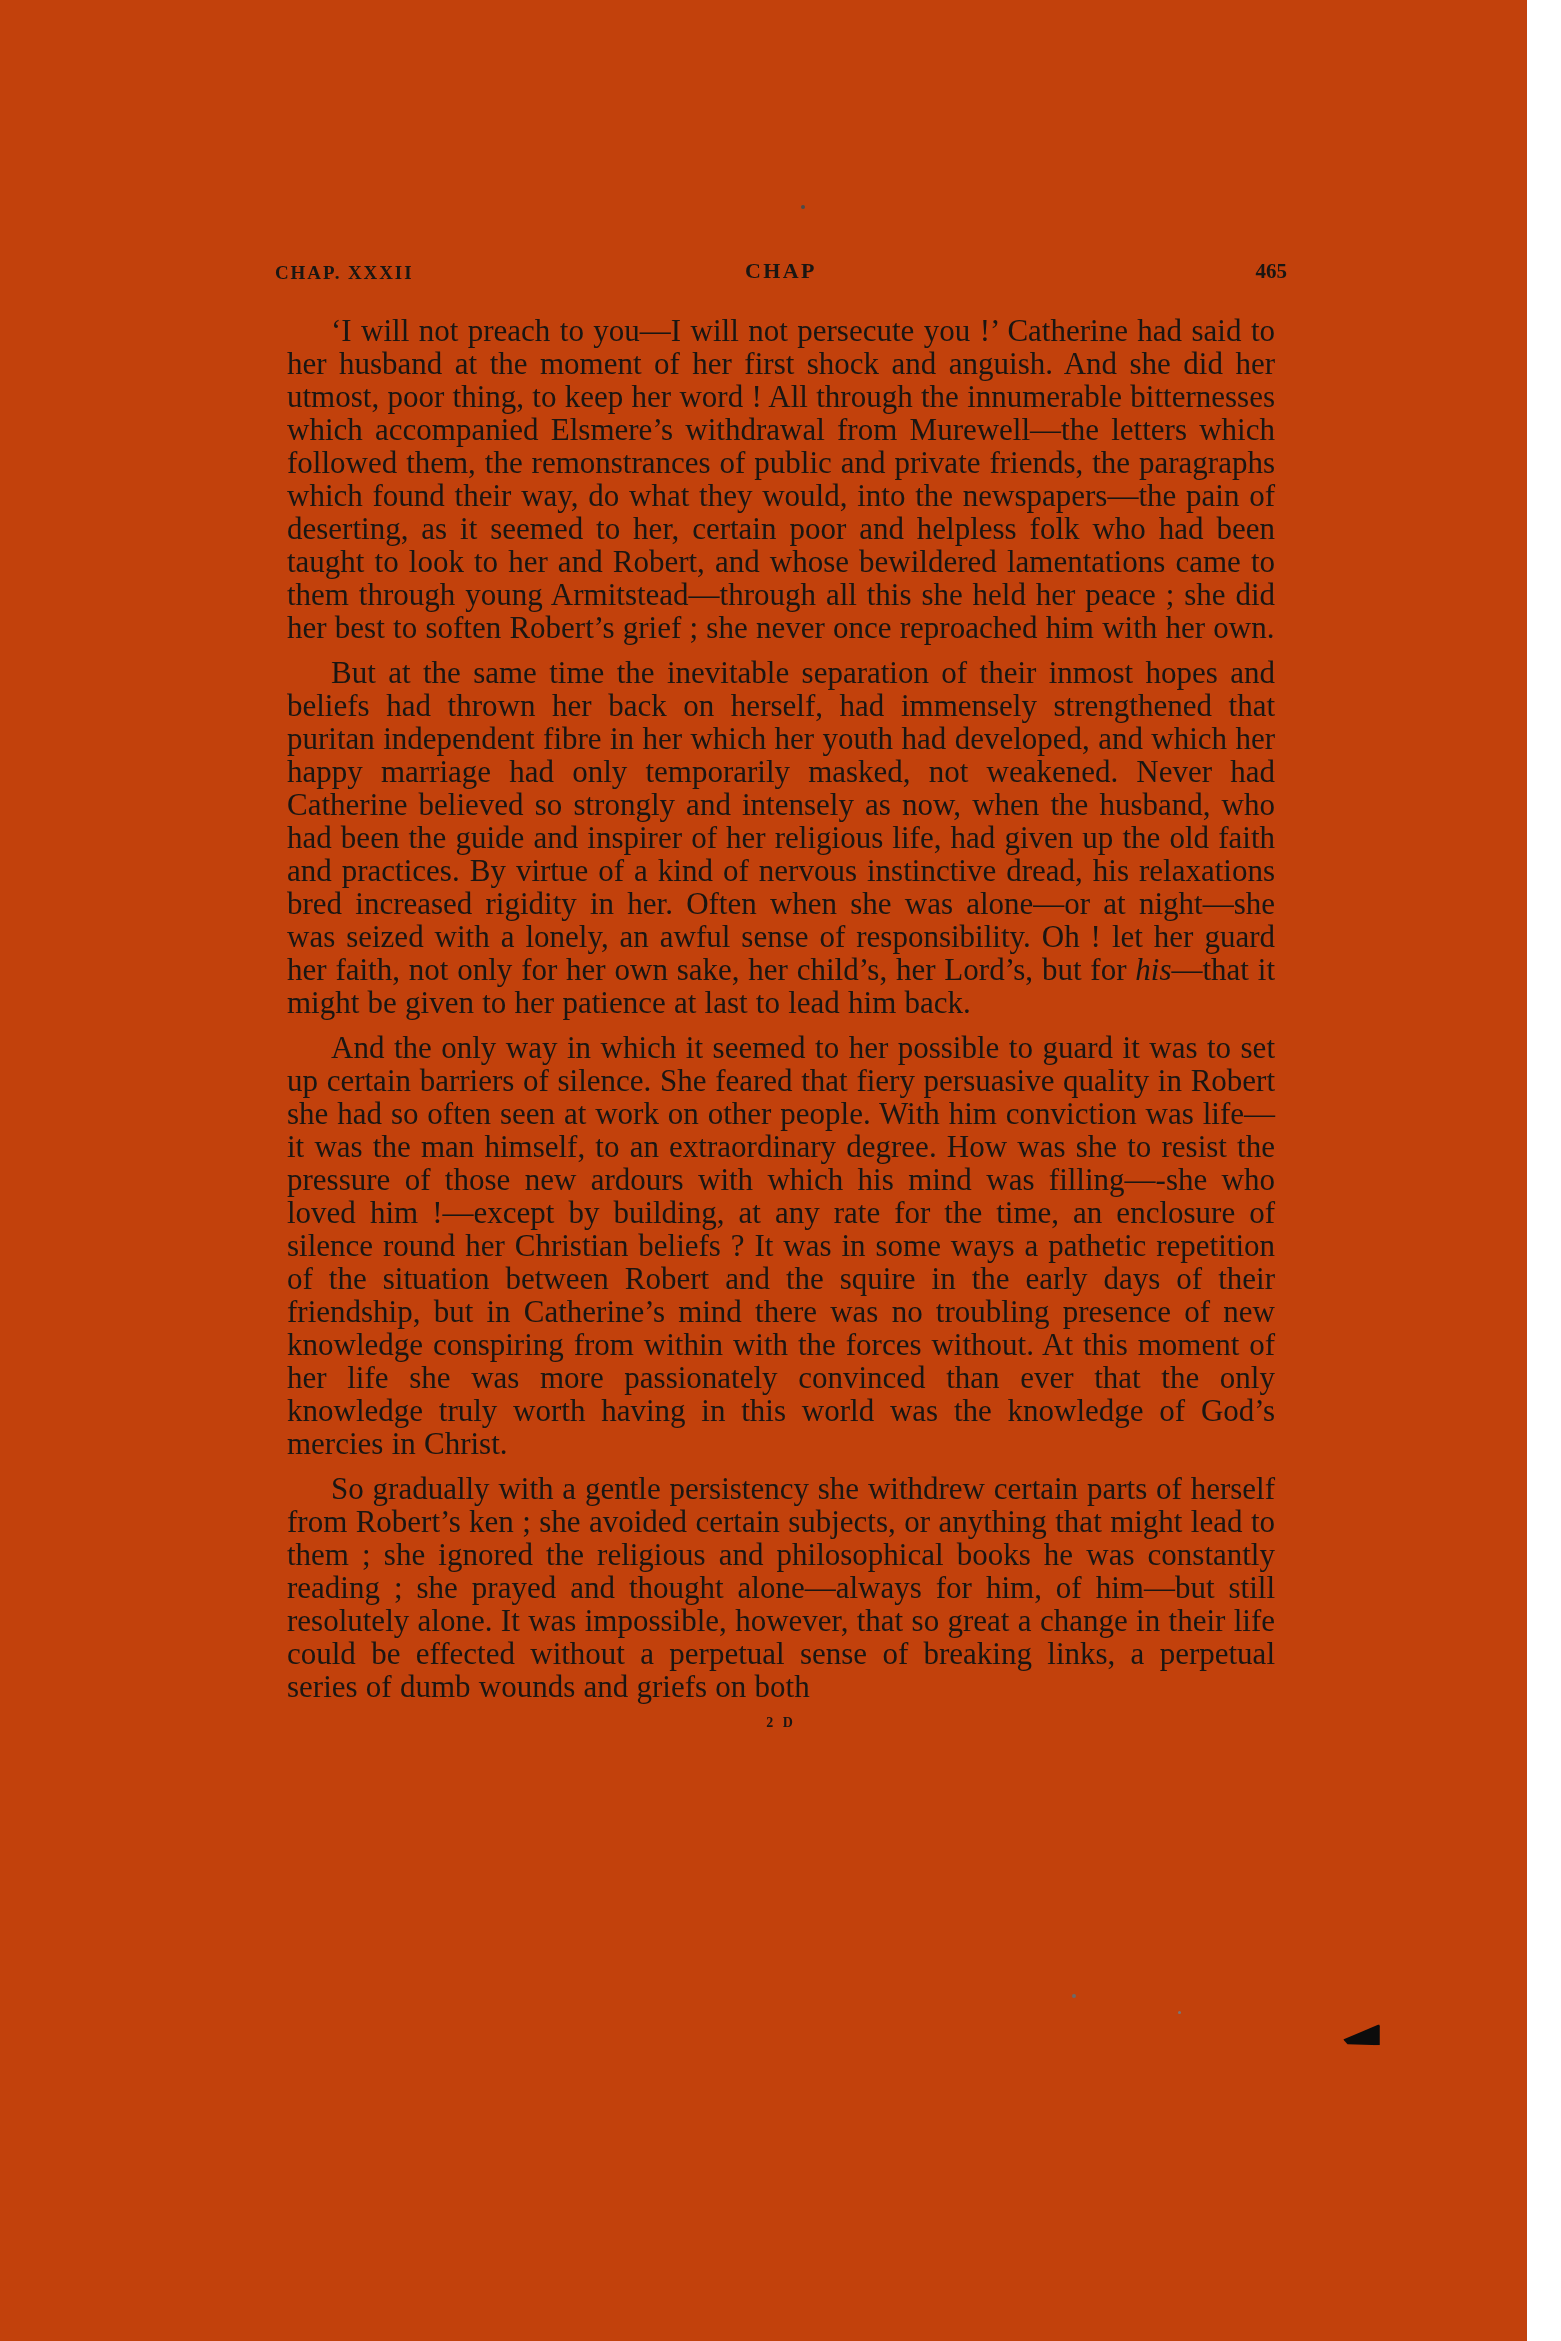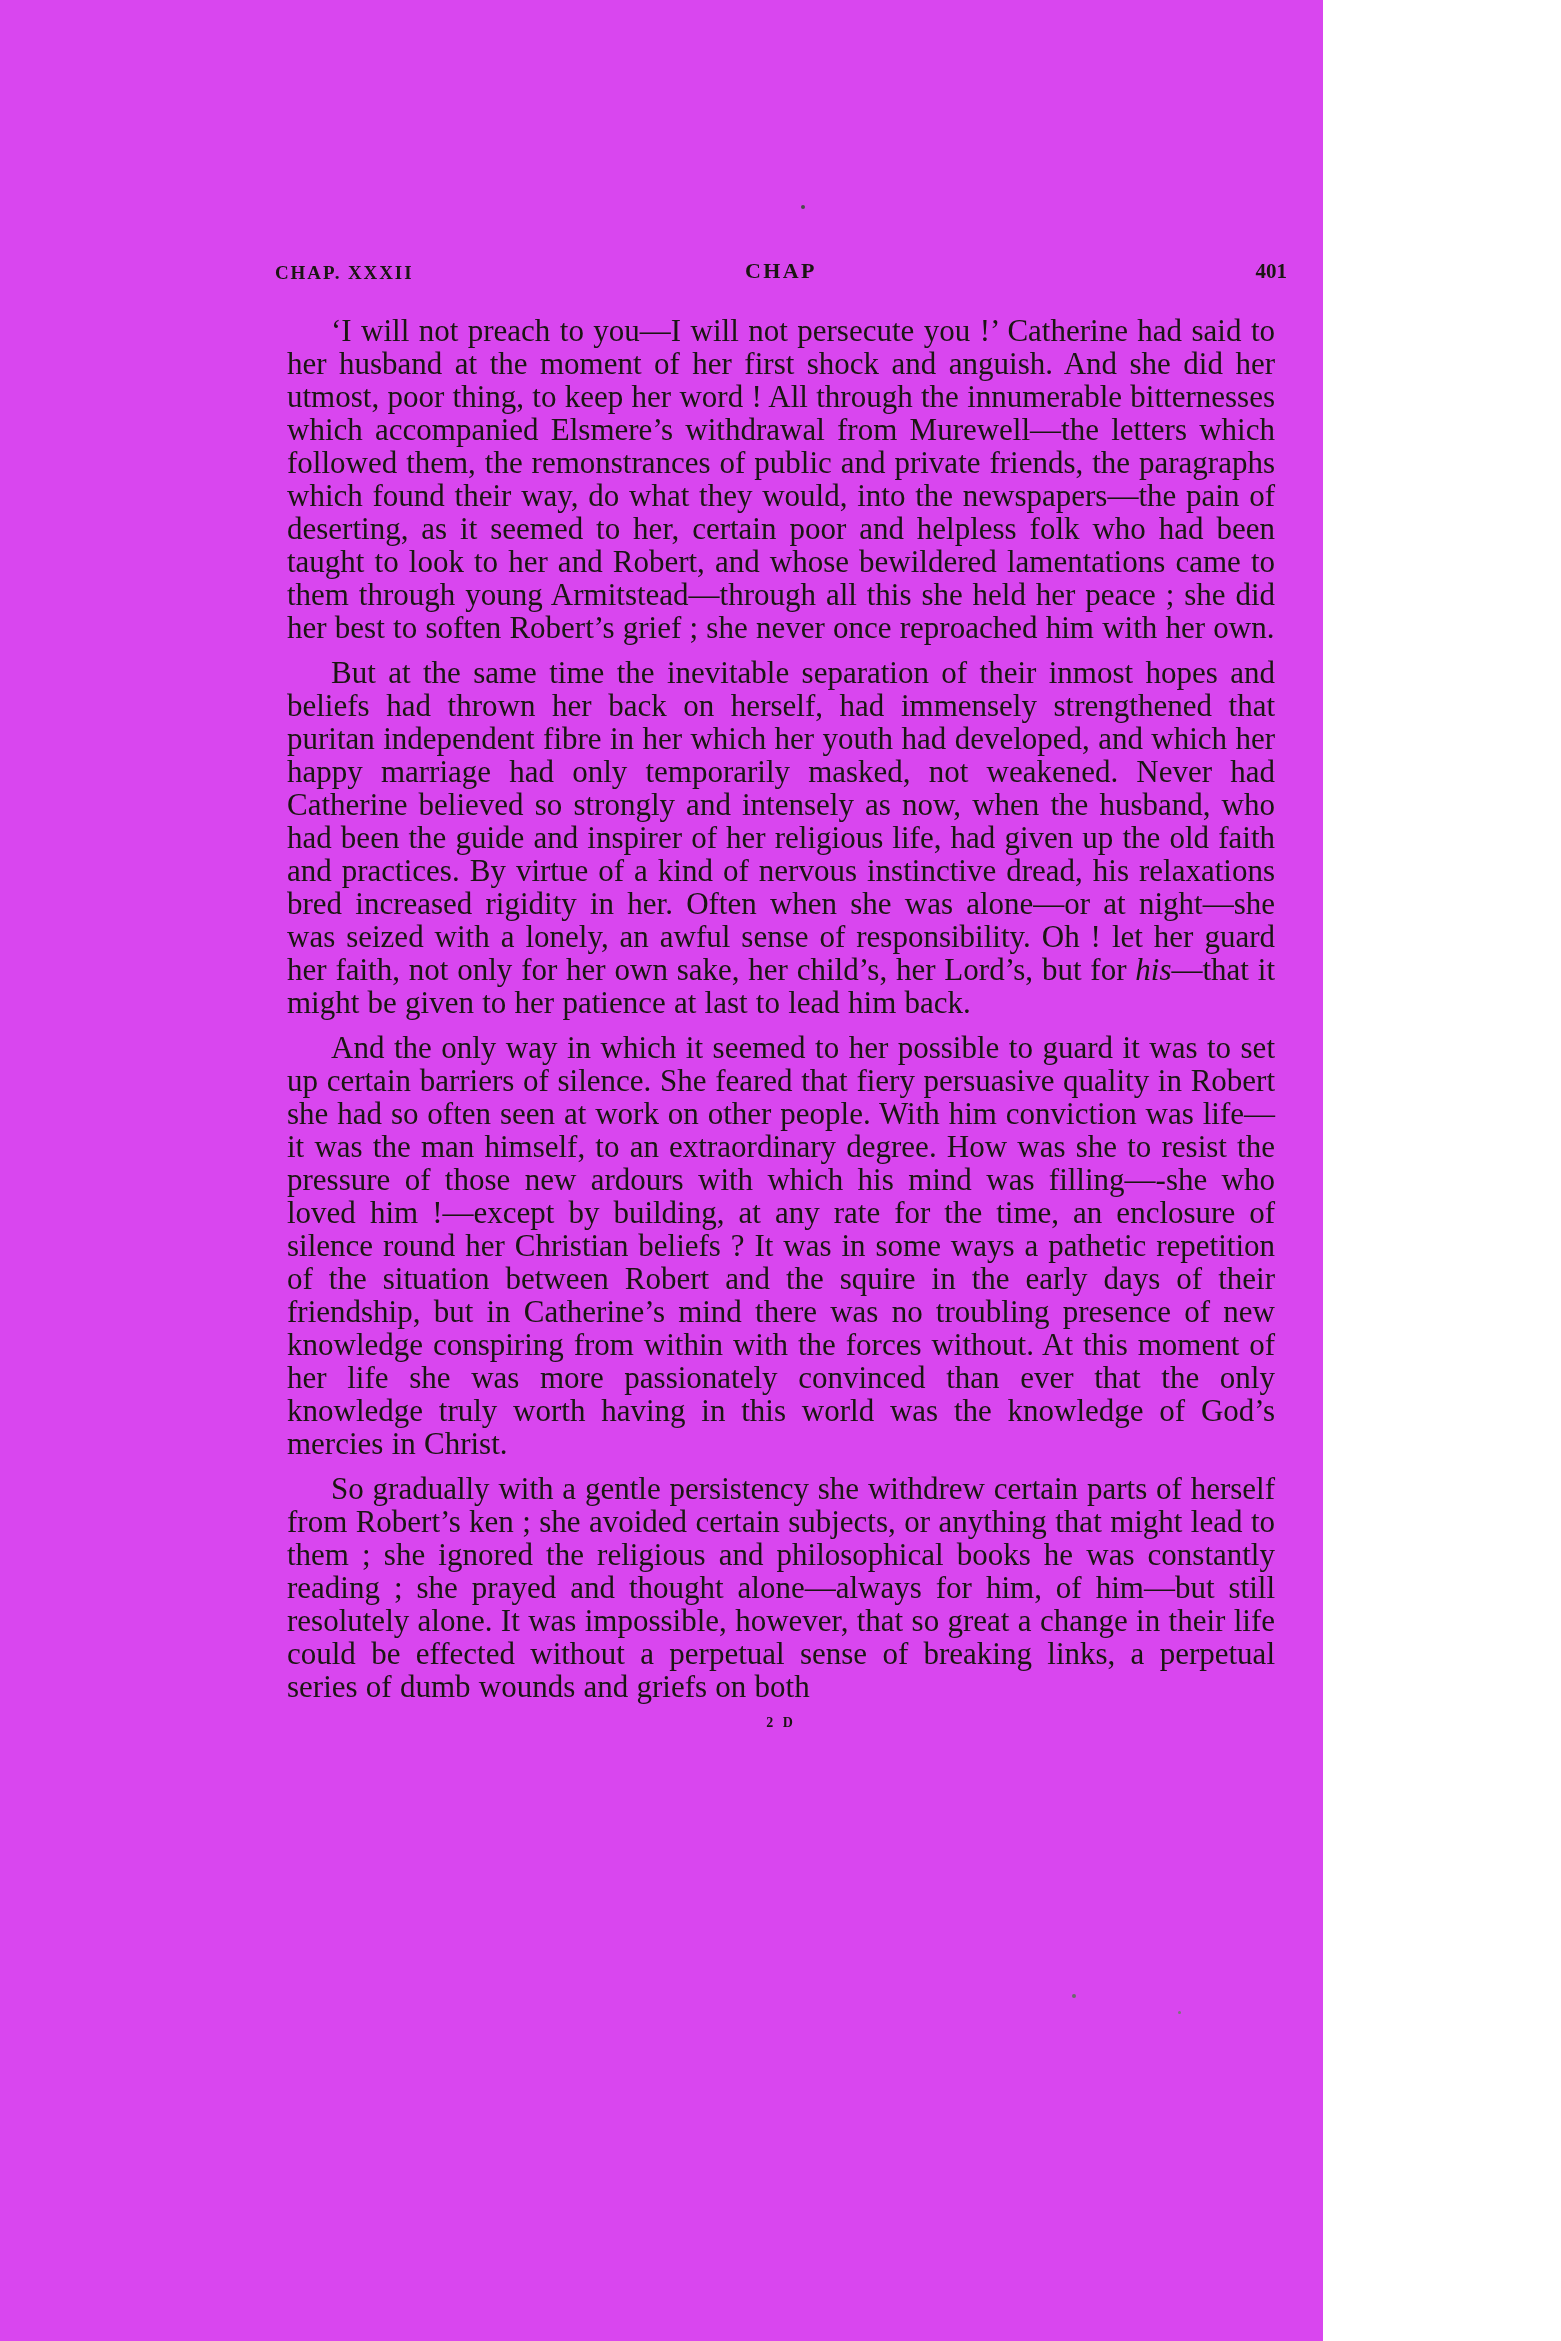--- a/index.html
+++ b/index.html
@@ -2,23 +2,23 @@
 <html style="font-size:7.7px"><head>
 <meta charset="utf-8">
 <style>
   html, body {
     margin: 0;
     padding: 0;
     background: #ffffff;
   }
   .page {
     position: relative;
-    width: 1323px;
+    width: 1527px;
     height: 2342px;
-    background: #d946ef;
+    background: #c2410c;
     color: #1a1612;
     font-family: "Liberation Serif", "DejaVu Serif", serif;
     overflow: hidden;
   }
   .column {
     position: absolute;
     left: 275px;
     top: 250px;
     width: 1012px;
   }
@@ -96,21 +96,21 @@
 
 <div class="page">
 
   <div class="speck speck-top"></div>
 
   <div class="column">
 
     <header class="page-header">
       <span class="chapter-label">CHAP. XXXII</span>
       <span class="running-title">CHAP</span>
-      <span class="page-number">401</span>
+      <span class="page-number">465</span>
     </header>
 
     <main class="page-body">
         <p><span>‘I will not preach to you—I will not persecute you&nbsp;!’ Catherine had said to her husband at the moment of her first shock and anguish. And she did her utmost, poor thing, to keep her word&nbsp;! All through the innumerable bitternesses which accompanied Elsmere’s withdrawal from Murewell—the letters which followed them, the remonstrances of public and private friends, the paragraphs which found their way, do what they would, into the newspapers—the pain of deserting, as it seemed to her, certain poor and helpless folk who had been taught to look to her and Robert, and whose bewildered lamentations came to them through young Armitstead—through all this she held her peace&nbsp;; she did her best to soften Robert’s grief&nbsp;; she never once reproached him with her own.</span></p>
         <p><span>But at the same time the inevitable separation of their inmost hopes and beliefs had thrown her back on herself, had immensely strengthened that puritan independent fibre in her which her youth had developed, and which her happy marriage had only temporarily masked, not weakened. Never had Catherine believed so strongly and intensely as now, when the husband, who had been the guide and inspirer of her religious life, had given up the old faith and practices. By virtue of a kind of nervous instinctive dread, his relaxations bred increased rigidity in her. Often when she was alone—or at night—she was seized with a lonely, an awful sense of responsibility. Oh&nbsp;! let her guard her faith, not only for her own sake, her child’s, her Lord’s, but for </span><i>his</i><span>—that it might be given to her patience at last to lead him back.</span></p>
         <p><span>And the only way in which it seemed to her possible to guard it was to set up certain barriers of silence. She feared that fiery persuasive quality in Robert she had so often seen at work on other people. With him conviction was life—it was the man himself, to an extraordinary degree. How was she to resist the pressure of those new ardours with which his mind was filling—-she who loved him&nbsp;!—except by building, at any rate for the time, an enclosure of silence round her Christian beliefs&nbsp;? It was in some ways a pathetic repetition of the situation between Robert and the squire in the early days of their friendship, but in Catherine’s mind there was no troubling presence of new knowledge conspiring from within with the forces without. At this moment of her life she was more passionately convinced than ever that the only knowledge truly worth having in this world was the knowledge of God’s mercies in Christ.</span></p>
         <p><span>So gradually with a gentle persistency she withdrew certain parts of herself from Robert’s ken&nbsp;; she avoided certain subjects, or anything that might lead to them&nbsp;; she ignored the religious and philosophical books he was constantly reading&nbsp;; she prayed and thought alone—always for him, of him—but still resolutely alone. It was impossible, however, that so great a change in their life could be effected without a perpetual sense of breaking links, a perpetual series of dumb wounds and griefs on both</span></p>
       </main>
 
     <footer class="page-footer">

